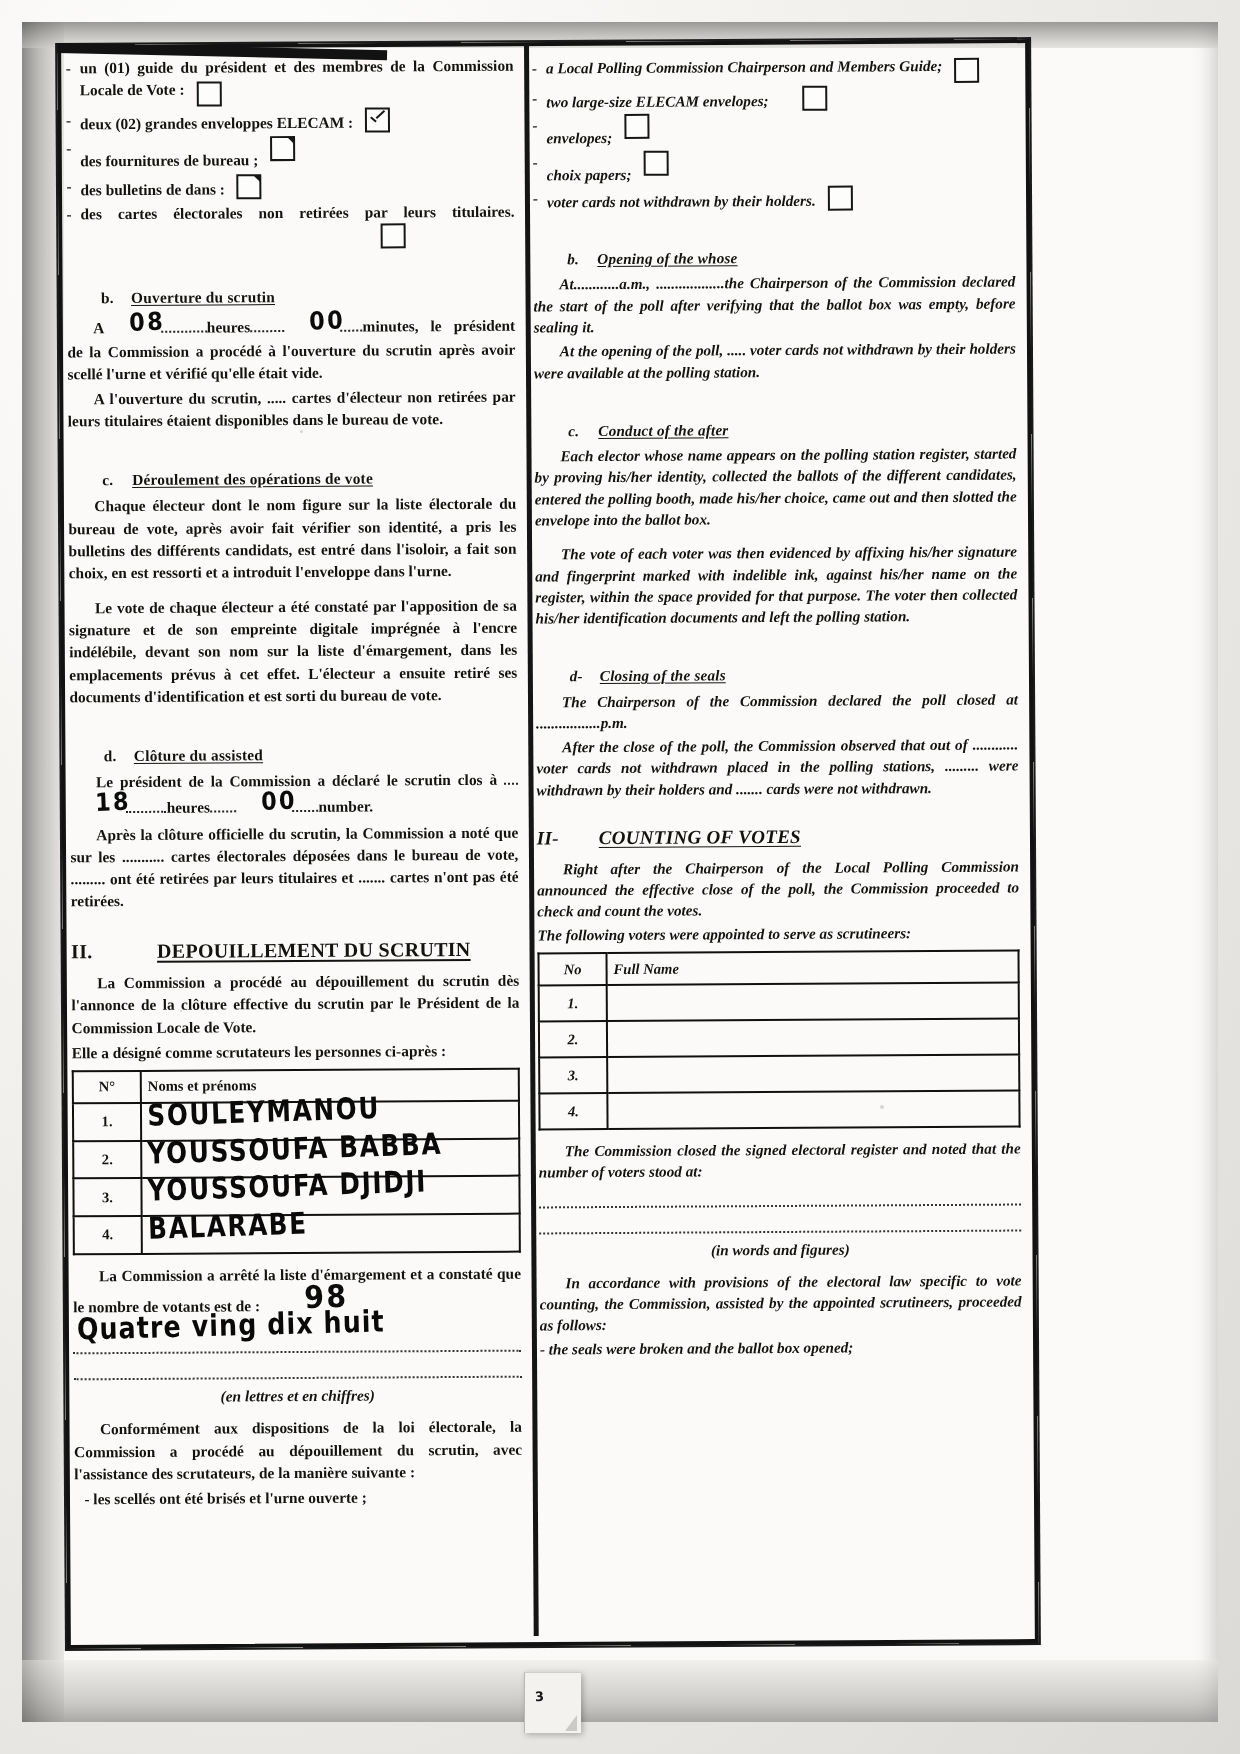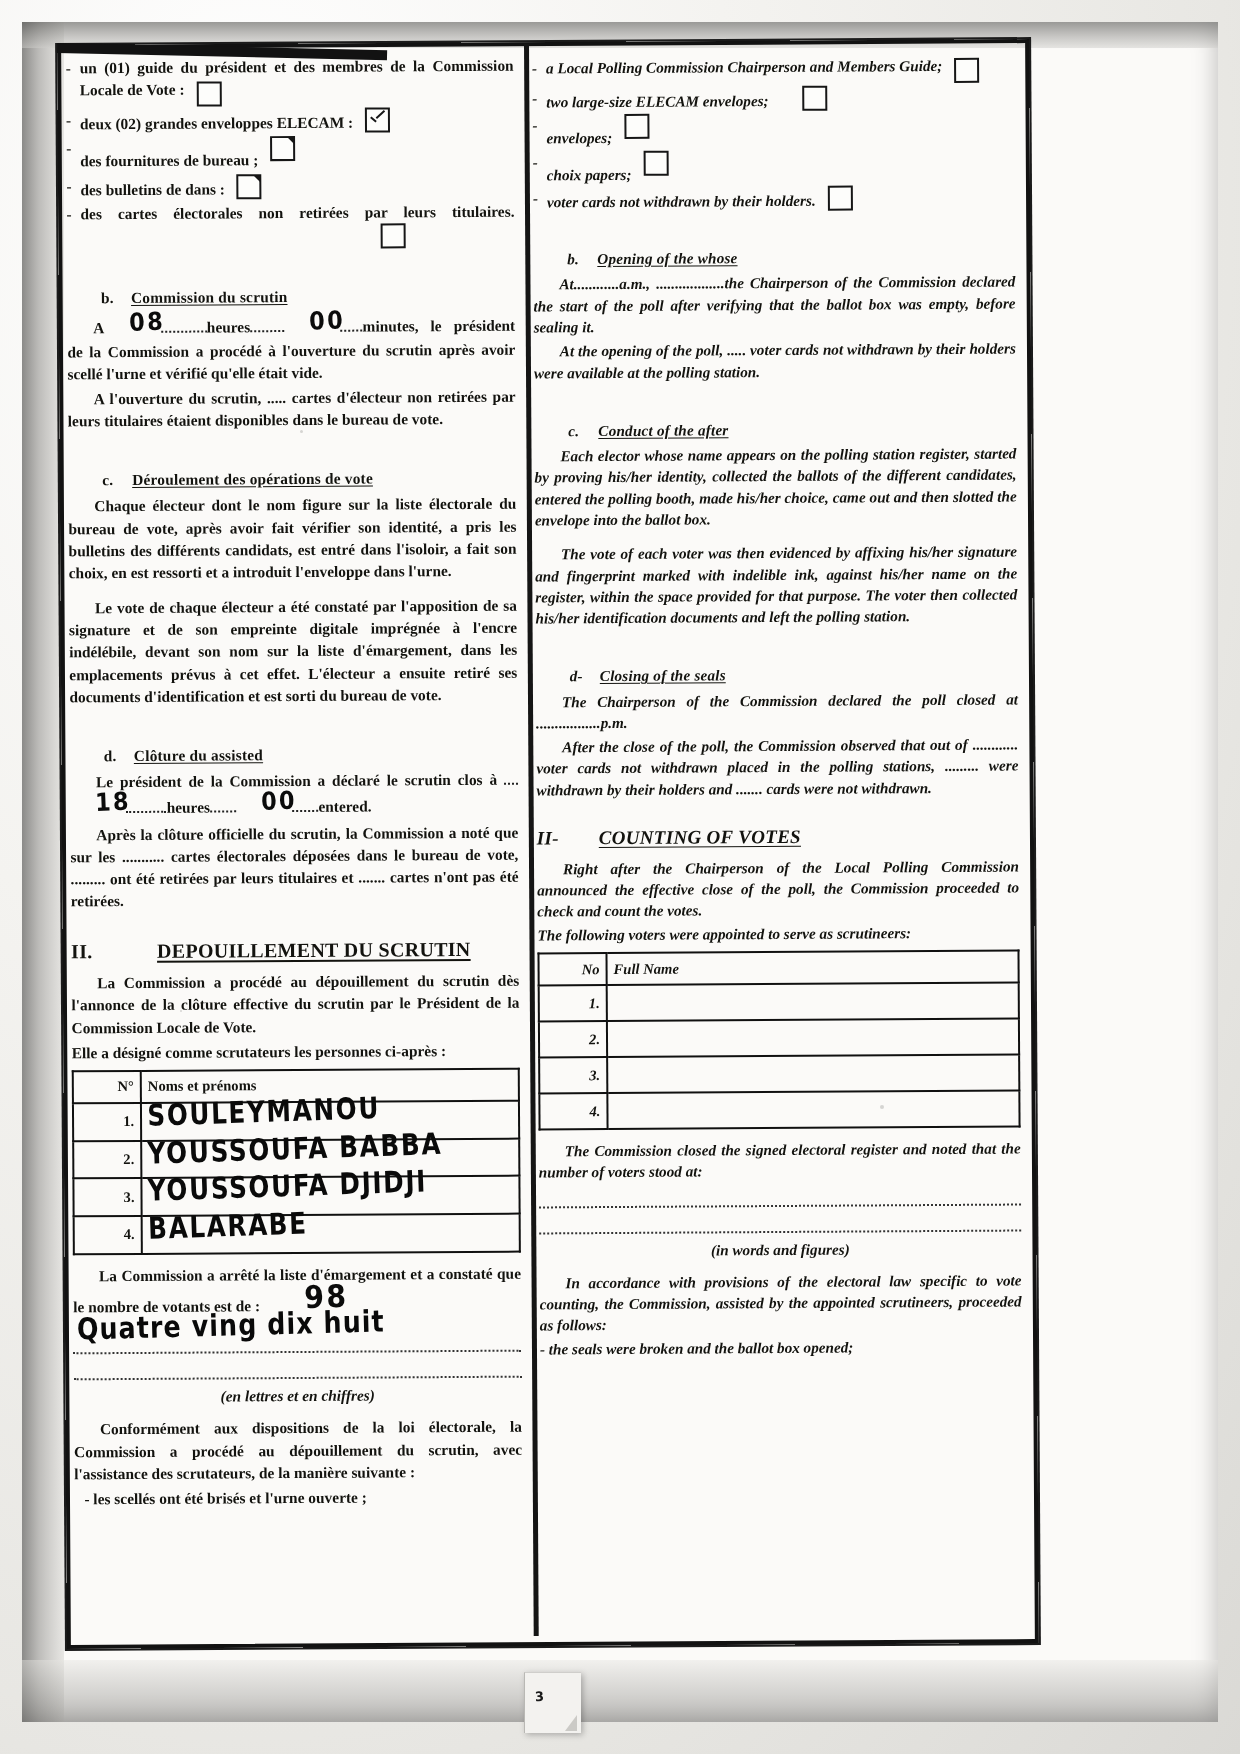--- a/index.html
+++ b/index.html
@@ -202,21 +202,21 @@
     margin:6px 0 10px 0;
     font-size:14.6px;
   }
   table.names th, table.names td{
     border:2px solid #101010;
     padding:2px 6px;
     text-align:left;
     height:26px;
   }
   table.names th{ font-weight:bold; }
-  table.names .c-no{ width:54px; text-align:right; font-weight:bold;margin-left:41px;}
+  table.names .c-no{ width:54px; text-align:center; font-weight:bold;margin-left:41px;}
   #col-fr table.names{ font-weight:bold; }
   #col-en table.names{ font-style:italic; font-weight:bold; }
   #col-en table.names td{ height:30px; }
   td.namecell{ position:relative; overflow:visible; }
 
   
   #page-tab{
     position:absolute;left:524px;top:1672px;width:56px;height:60px;
     background:#f3f2ef;
     border-left:1px solid #b9b8b4;
@@ -276,21 +276,21 @@
       <div class="supply">
         <span class="dash">-</span>
         <span class="txt">des cartes électorales non retirées par leurs titulaires.</span>
         <span class="chk" style="margin-left:300px;"></span>
       </div>
     </div>
 
     <div class="spacer-lg"></div>
 
     <div class="subhead">
-      <span class="lbl">b.</span><span class="u">Commission du scrutin</span>
+      <span class="lbl">b.</span><span class="u">Ouverture du scrutin</span>
     </div>
 
     <p class="para">
       <span>A</span><span class="hw hw-big">08</span><span class="dots" style="width:46px"></span><span>heures</span><span class="dots" style="width:34px"></span><span class="hw hw-big">00</span><span class="dots" style="width:22px"></span><span>minutes, le président de la Commission a procédé à l'ouverture du scrutin après avoir scellé l'urne et vérifié qu'elle était vide.</span>
     </p>
     <p class="para">A l'ouverture du scrutin, ..... cartes d'électeur non retirées par leurs titulaires étaient disponibles dans le bureau de vote.</p>
 
     <div class="spacer-lg"></div>
 
     <div class="subhead">
@@ -302,21 +302,21 @@
     <p class="para">Le vote de chaque électeur a été constaté par l'apposition de sa signature et de son empreinte digitale imprégnée à l'encre indélébile, devant son nom sur la liste d'émargement, dans les emplacements prévus à cet effet. L'électeur a ensuite retiré ses documents d'identification et est sorti du bureau de vote.</p>
 
     <div class="spacer-lg"></div>
 
     <div class="subhead">
       <span class="lbl">d.</span><span class="u">Clôture du assisted</span>
     </div>
 
     <p class="para">
       <span>Le président de la Commission a déclaré le scrutin clos à</span>
-      <span class="dots" style="width:14px"></span><span class="hw hw-big">18</span><span class="dots" style="width:40px"></span><span>heures</span><span class="dots" style="width:26px"></span><span class="hw hw-big">00</span><span class="dots" style="width:26px"></span><span>entered.</span>
+      <span class="dots" style="width:14px"></span><span class="hw hw-big">18</span><span class="dots" style="width:40px"></span><span>heures</span><span class="dots" style="width:26px"></span><span class="hw hw-big">00</span><span class="dots" style="width:26px"></span><span>number.</span>
     </p>
     <p class="para">Après la clôture officielle du scrutin, la Commission a noté que sur les ........... cartes électorales déposées dans le bureau de vote, ......... ont été retirées par leurs titulaires et ....... cartes n'ont pas été retirées.</p>
 
     <div class="spacer-md"></div>
 
     <div class="roman-head">
       <span class="num">II.</span><span class="u">DEPOUILLEMENT DU SCRUTIN</span>
     </div>
 
     <p class="para">La Commission a procédé au dépouillement du scrutin dès l'annonce de la clôture effective du scrutin par le Président de la Commission Locale de Vote.</p>

